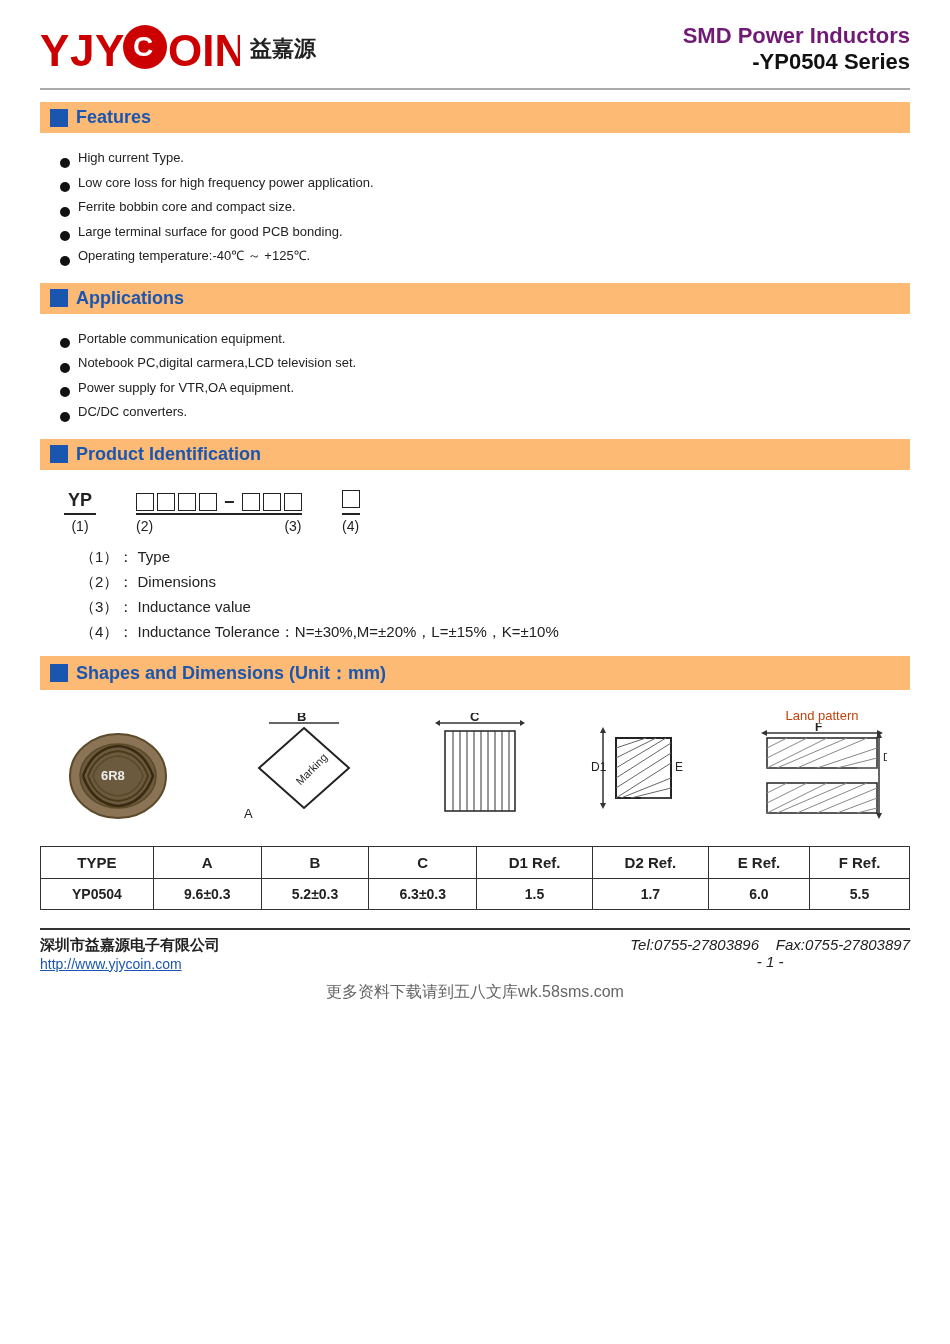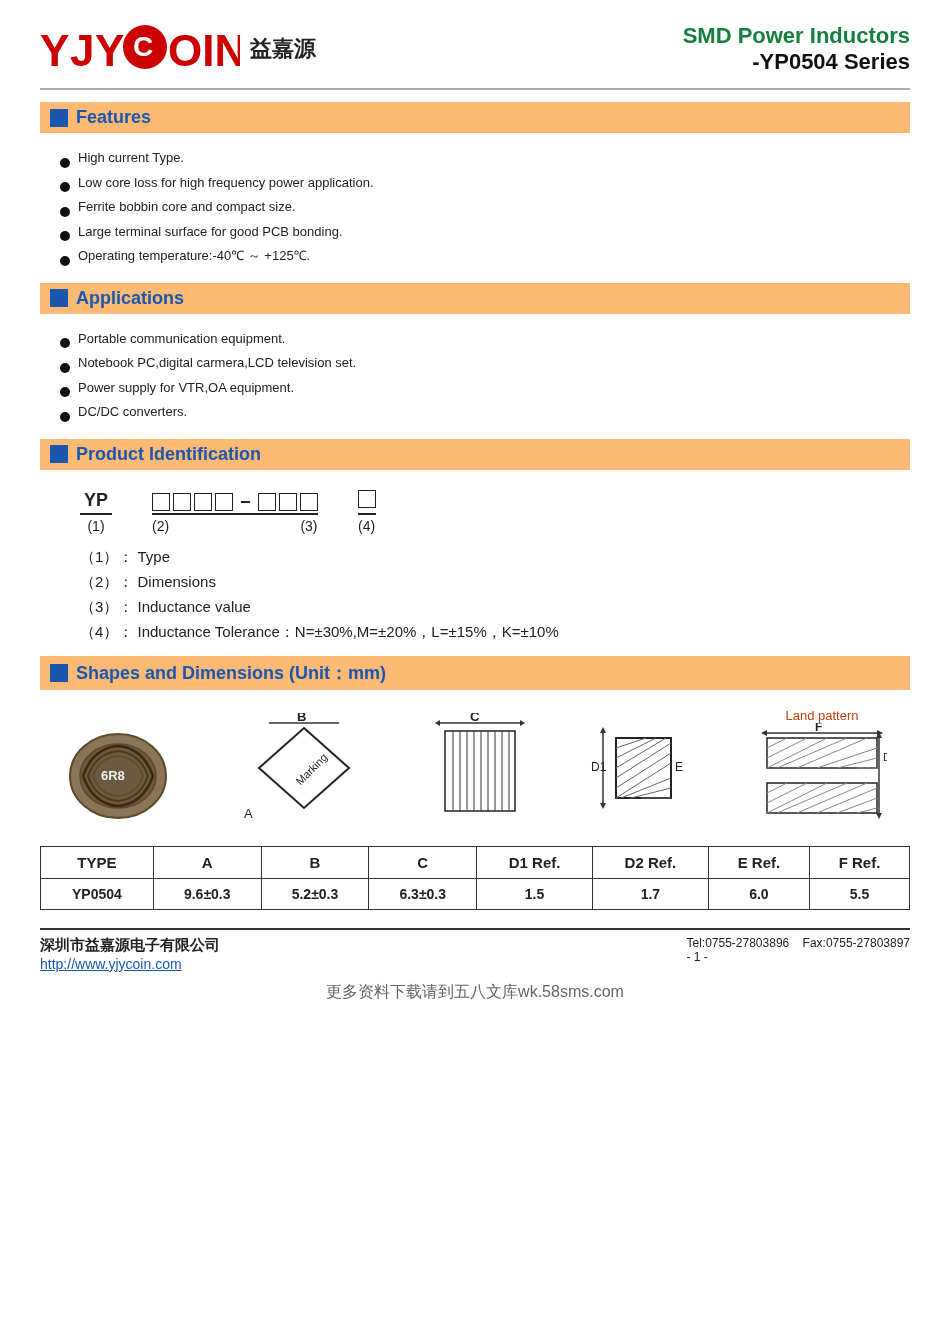--- a/index.html
+++ b/index.html
@@ -31,21 +31,21 @@
       font-size: 22px;
       color: #222;
       font-weight: bold;
     }
     .header-title {
       text-align: right;
     }
     .header-title .main-title {
       font-size: 22px;
       font-weight: bold;
-      color: #15803d;
+      color: #701a75;
     }
     .header-title .sub-title {
       font-size: 22px;
       font-weight: bold;
       color: #111;
     }
 
     
     .section-header {
       background: #fdba74;
@@ -135,22 +135,23 @@
     .footer-left .company-name {
       font-weight: bold;
       font-size: 15px;
     }
     .footer-left .website {
       color: #1a56b0;
       text-decoration: underline;
       font-size: 14px;
     }
     .footer-right {
-      text-align: left;
-      font-size: 12px;
+      text-align: center;
+      font-size: 15px;
+      font-style: italic;
     }
     .footer-bottom {
       text-align: center;
       color: #666;
       font-size: 16px;
       margin-top: 10px;
     }
 
     
     .diagram-container {
@@ -245,21 +246,21 @@
       <span class="dot"></span>
       <span>DC/DC converters.</span>
     </li>
 </ul>
 
 <div class="section-header">
   <span class="blue-square"></span>
   <span class="section-title">Product Identification</span>
 </div>
 
-<div style="margin: 20px 60px 10px 40px; font-size: 15px;">
+<div style="margin: 20px 60px 10px 24px; font-size: 15px;">
   <div style="display: flex; align-items: flex-end; gap: 40px;">
 
     <div style="display: flex; flex-direction: column; align-items: center;">
       <div style="border-bottom: 2px solid #222; padding-bottom: 2px; font-weight: bold; font-size: 18px; padding-left: 4px; padding-right: 4px;">YP</div>
       <div style="font-size: 14px; margin-top: 3px;">(1)</div>
     </div>
 
     <div style="display: flex; flex-direction: column; align-items: center;">
       <div style="border-bottom: 2px solid #222; padding-bottom: 2px; display: flex; gap: 3px;">
         <span style="width:18px;height:18px;border:1.5px solid #222;display:inline-block;"></span>

